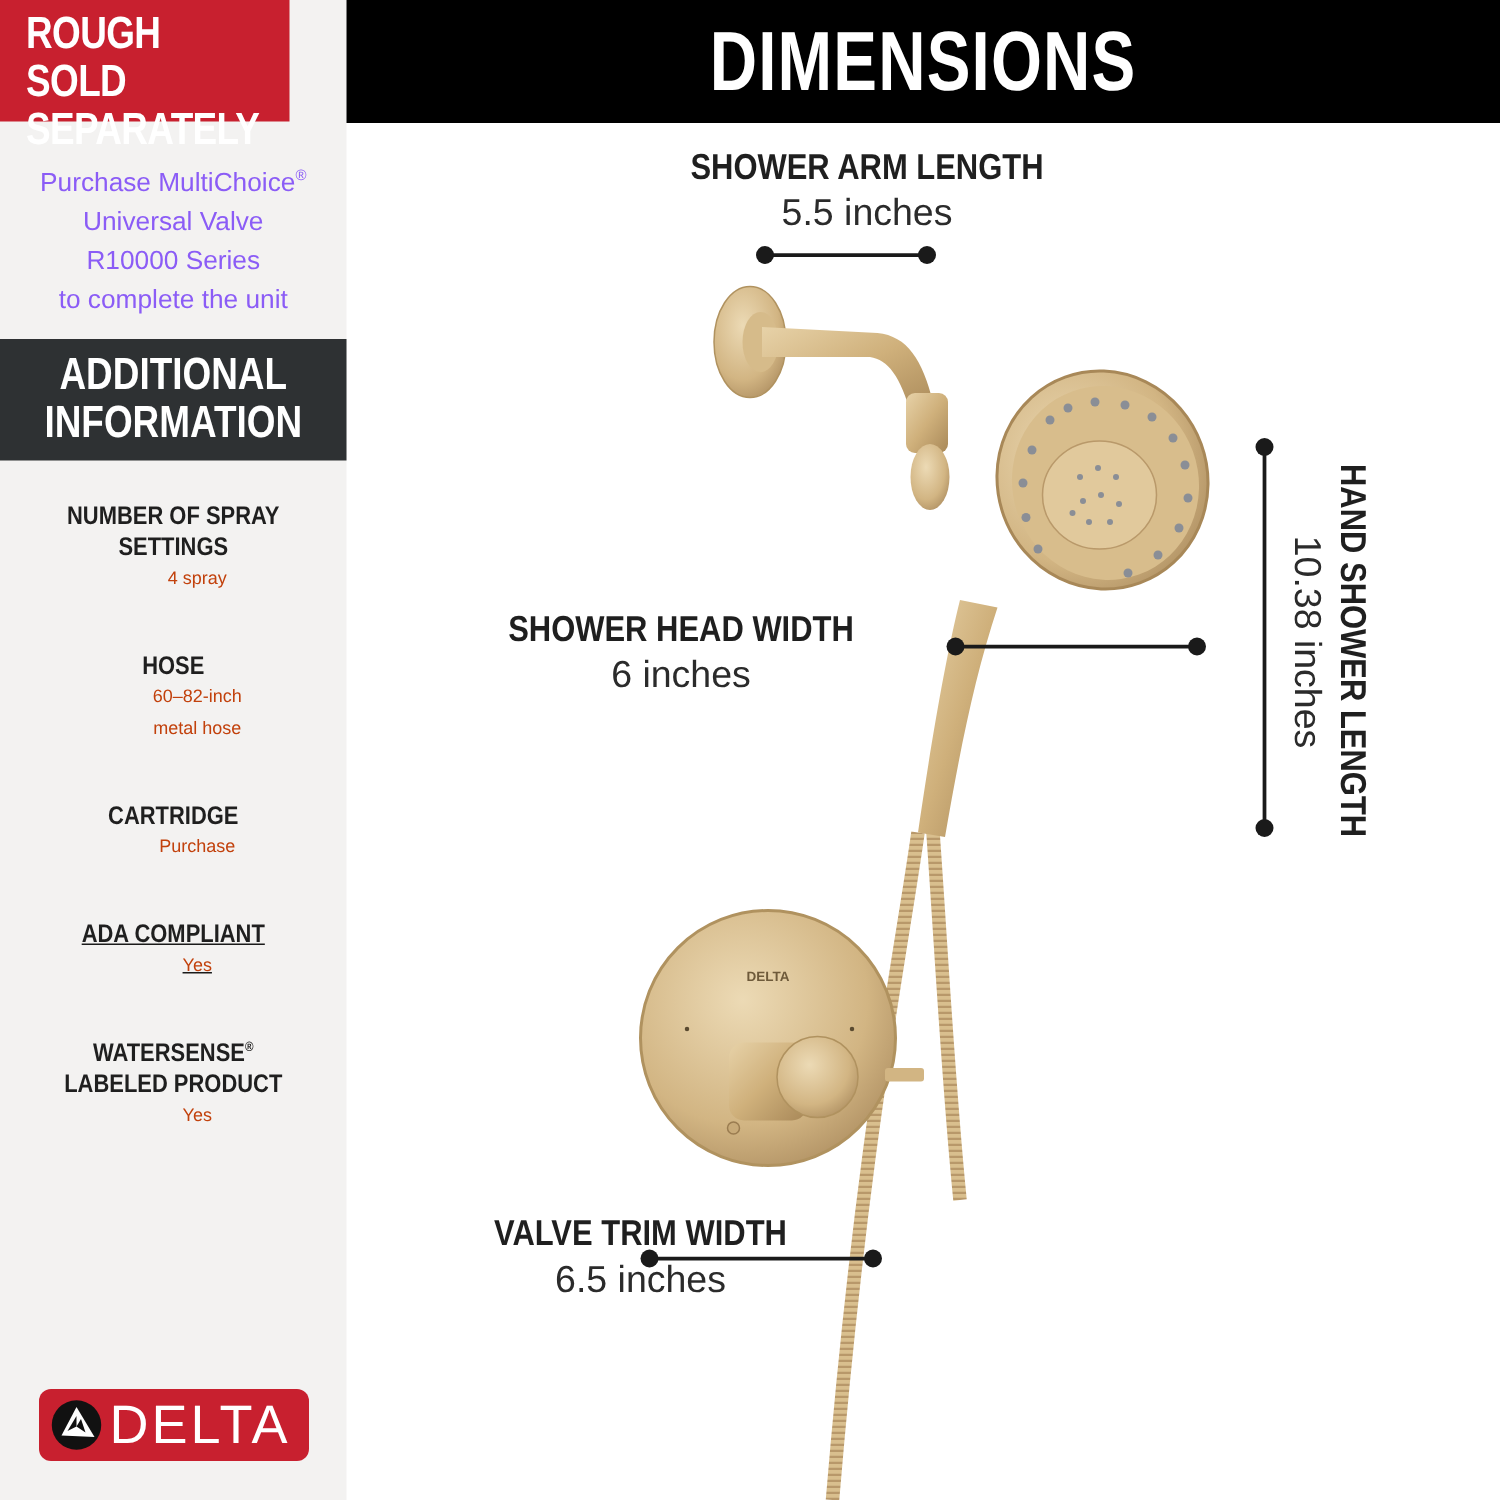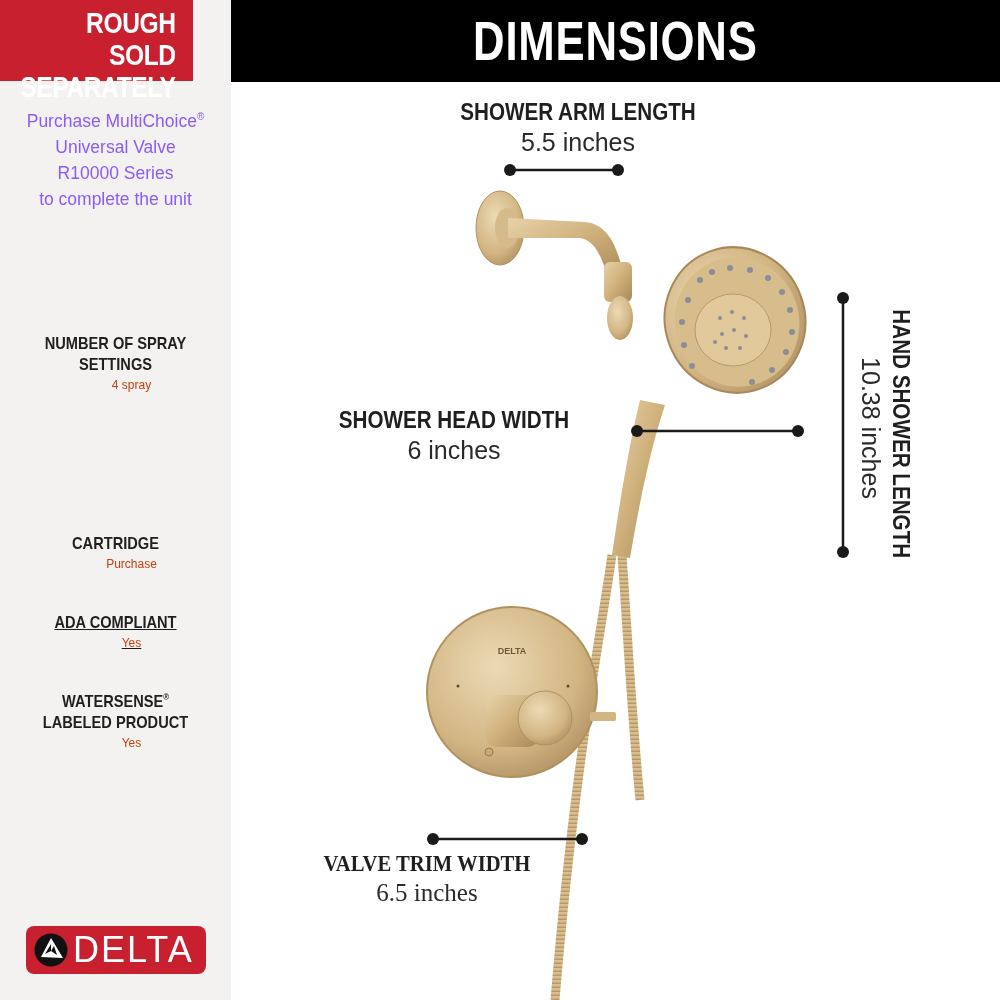--- a/index.html
+++ b/index.html
@@ -1,20 +1,20 @@
 <!DOCTYPE html>
 <html><head>
   <meta charset="utf-8">
   <style>
     * { margin: 0; padding: 0; box-sizing: border-box; }
     html, body { width: 1000px; height: 1000px; overflow: hidden; background: #ffffff; }
     body { position: relative; font-family: "Liberation Sans", "DejaVu Sans", sans-serif; color: #1a1a1a; }
 
     .sidebar { position: absolute; left: 0; top: 0; width: 231px; height: 1000px; background: #f3f2f1; }
-    .rough-banner { position: absolute; left: 0; top: 0; width: 193px; height: 81px; background: #c8202f; color: #fff; text-align: right; }
+    .rough-banner { position: absolute; left: 0; top: 0; width: 193px; height: 81px; background: #c8202f; color: #fff; text-align: left; }
     .rough-banner .line { font-family: "Liberation Sans", sans-serif; font-weight: bold; font-size: 30px; line-height: 32px; letter-spacing: -0.5px; transform: scaleX(0.82); display: block; }
     .rough-banner .l1 { padding-top: 7px; }
     .purchase { position: absolute; left: 0; top: 108px; width: 231px; text-align: center; font-size: 17.5px; line-height: 26px; color: #8b5cf6; }
     .purchase sup { font-size: 10px; vertical-align: super; line-height: 0; }
 
     .addl-banner { position: absolute; left: 0; top: 226px; width: 231px; height: 81px; background: #2e3133; color: #fff; text-align: center; }
     .addl-banner .line { font-weight: bold; font-size: 30px; line-height: 32px; transform: scaleX(0.82); display: block; }
     .addl-banner .l1 { padding-top: 8px; }
 
     .spec { position: absolute; left: 0; width: 231px; text-align: center; }
@@ -48,27 +48,36 @@
     <span class="line">SEPARATELY</span>
   </div>
 
   <div class="purchase">
     <div><span>Purchase MultiChoice</span><sup>®</sup></div>
     <div>Universal Valve</div>
     <div>R10000 Series</div>
     <div>to complete the unit</div>
   </div>
 
+  <div class="addl-banner">
+    <span class="line l1">ADDITIONAL</span>
+    <span class="line">INFORMATION</span>
+  </div>
 
   <div class="spec" style="top:333px;">
     <span class="label">NUMBER OF SPRAY</span>
     <span class="label">SETTINGS</span>
     <span class="value">4 spray</span>
   </div>
 
+  <div class="spec" style="top:433px;">
+    <span class="label">HOSE</span>
+    <span class="value">60–82-inch</span>
+    <span class="value">metal hose</span>
+  </div>
 
   <div class="spec" style="top:533px;">
     <span class="label">CARTRIDGE</span>
     <span class="value">Purchase</span>
   </div>
 
   <div class="spec" style="top:612px;text-decoration:underline;">
     <span class="label">ADA COMPLIANT</span>
     <span class="value">Yes</span>
   </div>
@@ -199,16 +208,16 @@
 <div class="dim-label" style="left:304px; top:405px; width:300px;">
   <span class="label">SHOWER HEAD WIDTH</span>
   <span class="value">6 inches</span>
 </div>
 
 <div class="vertical-label">
   <span class="label">HAND SHOWER LENGTH</span>
   <span class="value">10.38 inches</span>
 </div>
 
-<div class="dim-label" style="left:277px; top:848px; width:300px;font-family:Liberation Serif, serif;">
+<div class="dim-label" style="left:277px; top:808px; width:300px;">
   <span class="label">VALVE TRIM WIDTH</span>
   <span class="value">6.5 inches</span>
 </div>
 
 </body></html>

